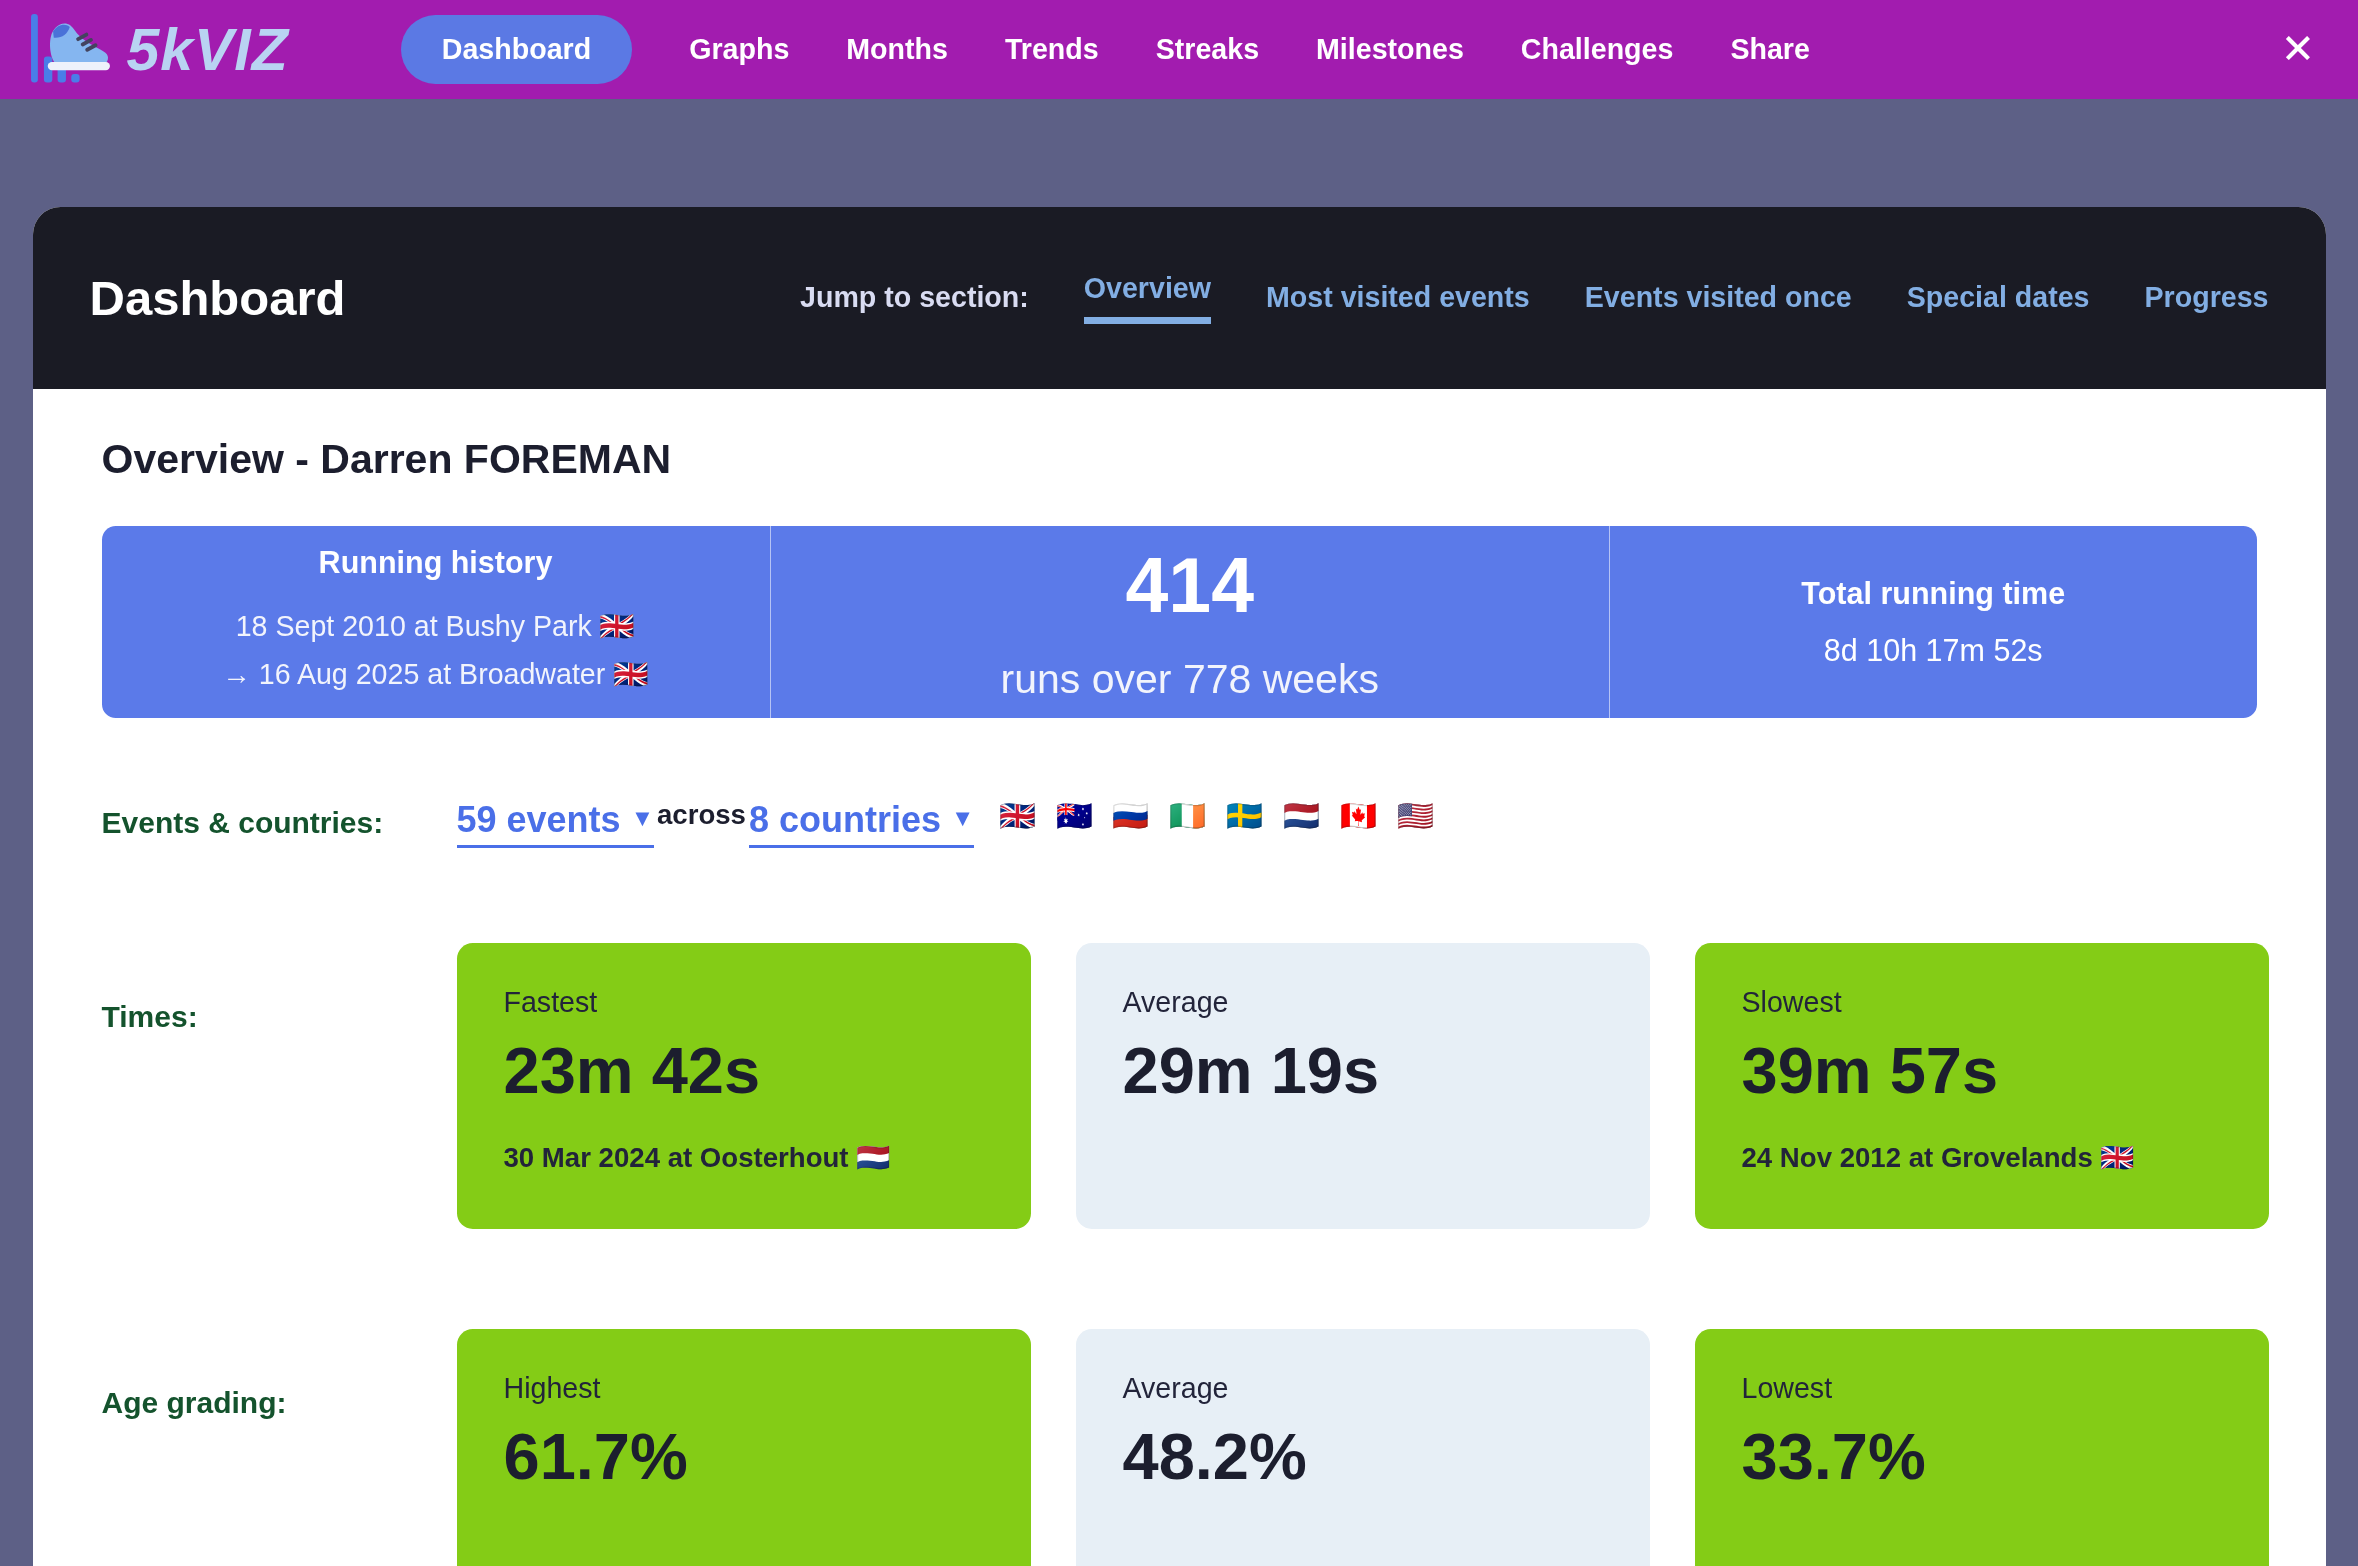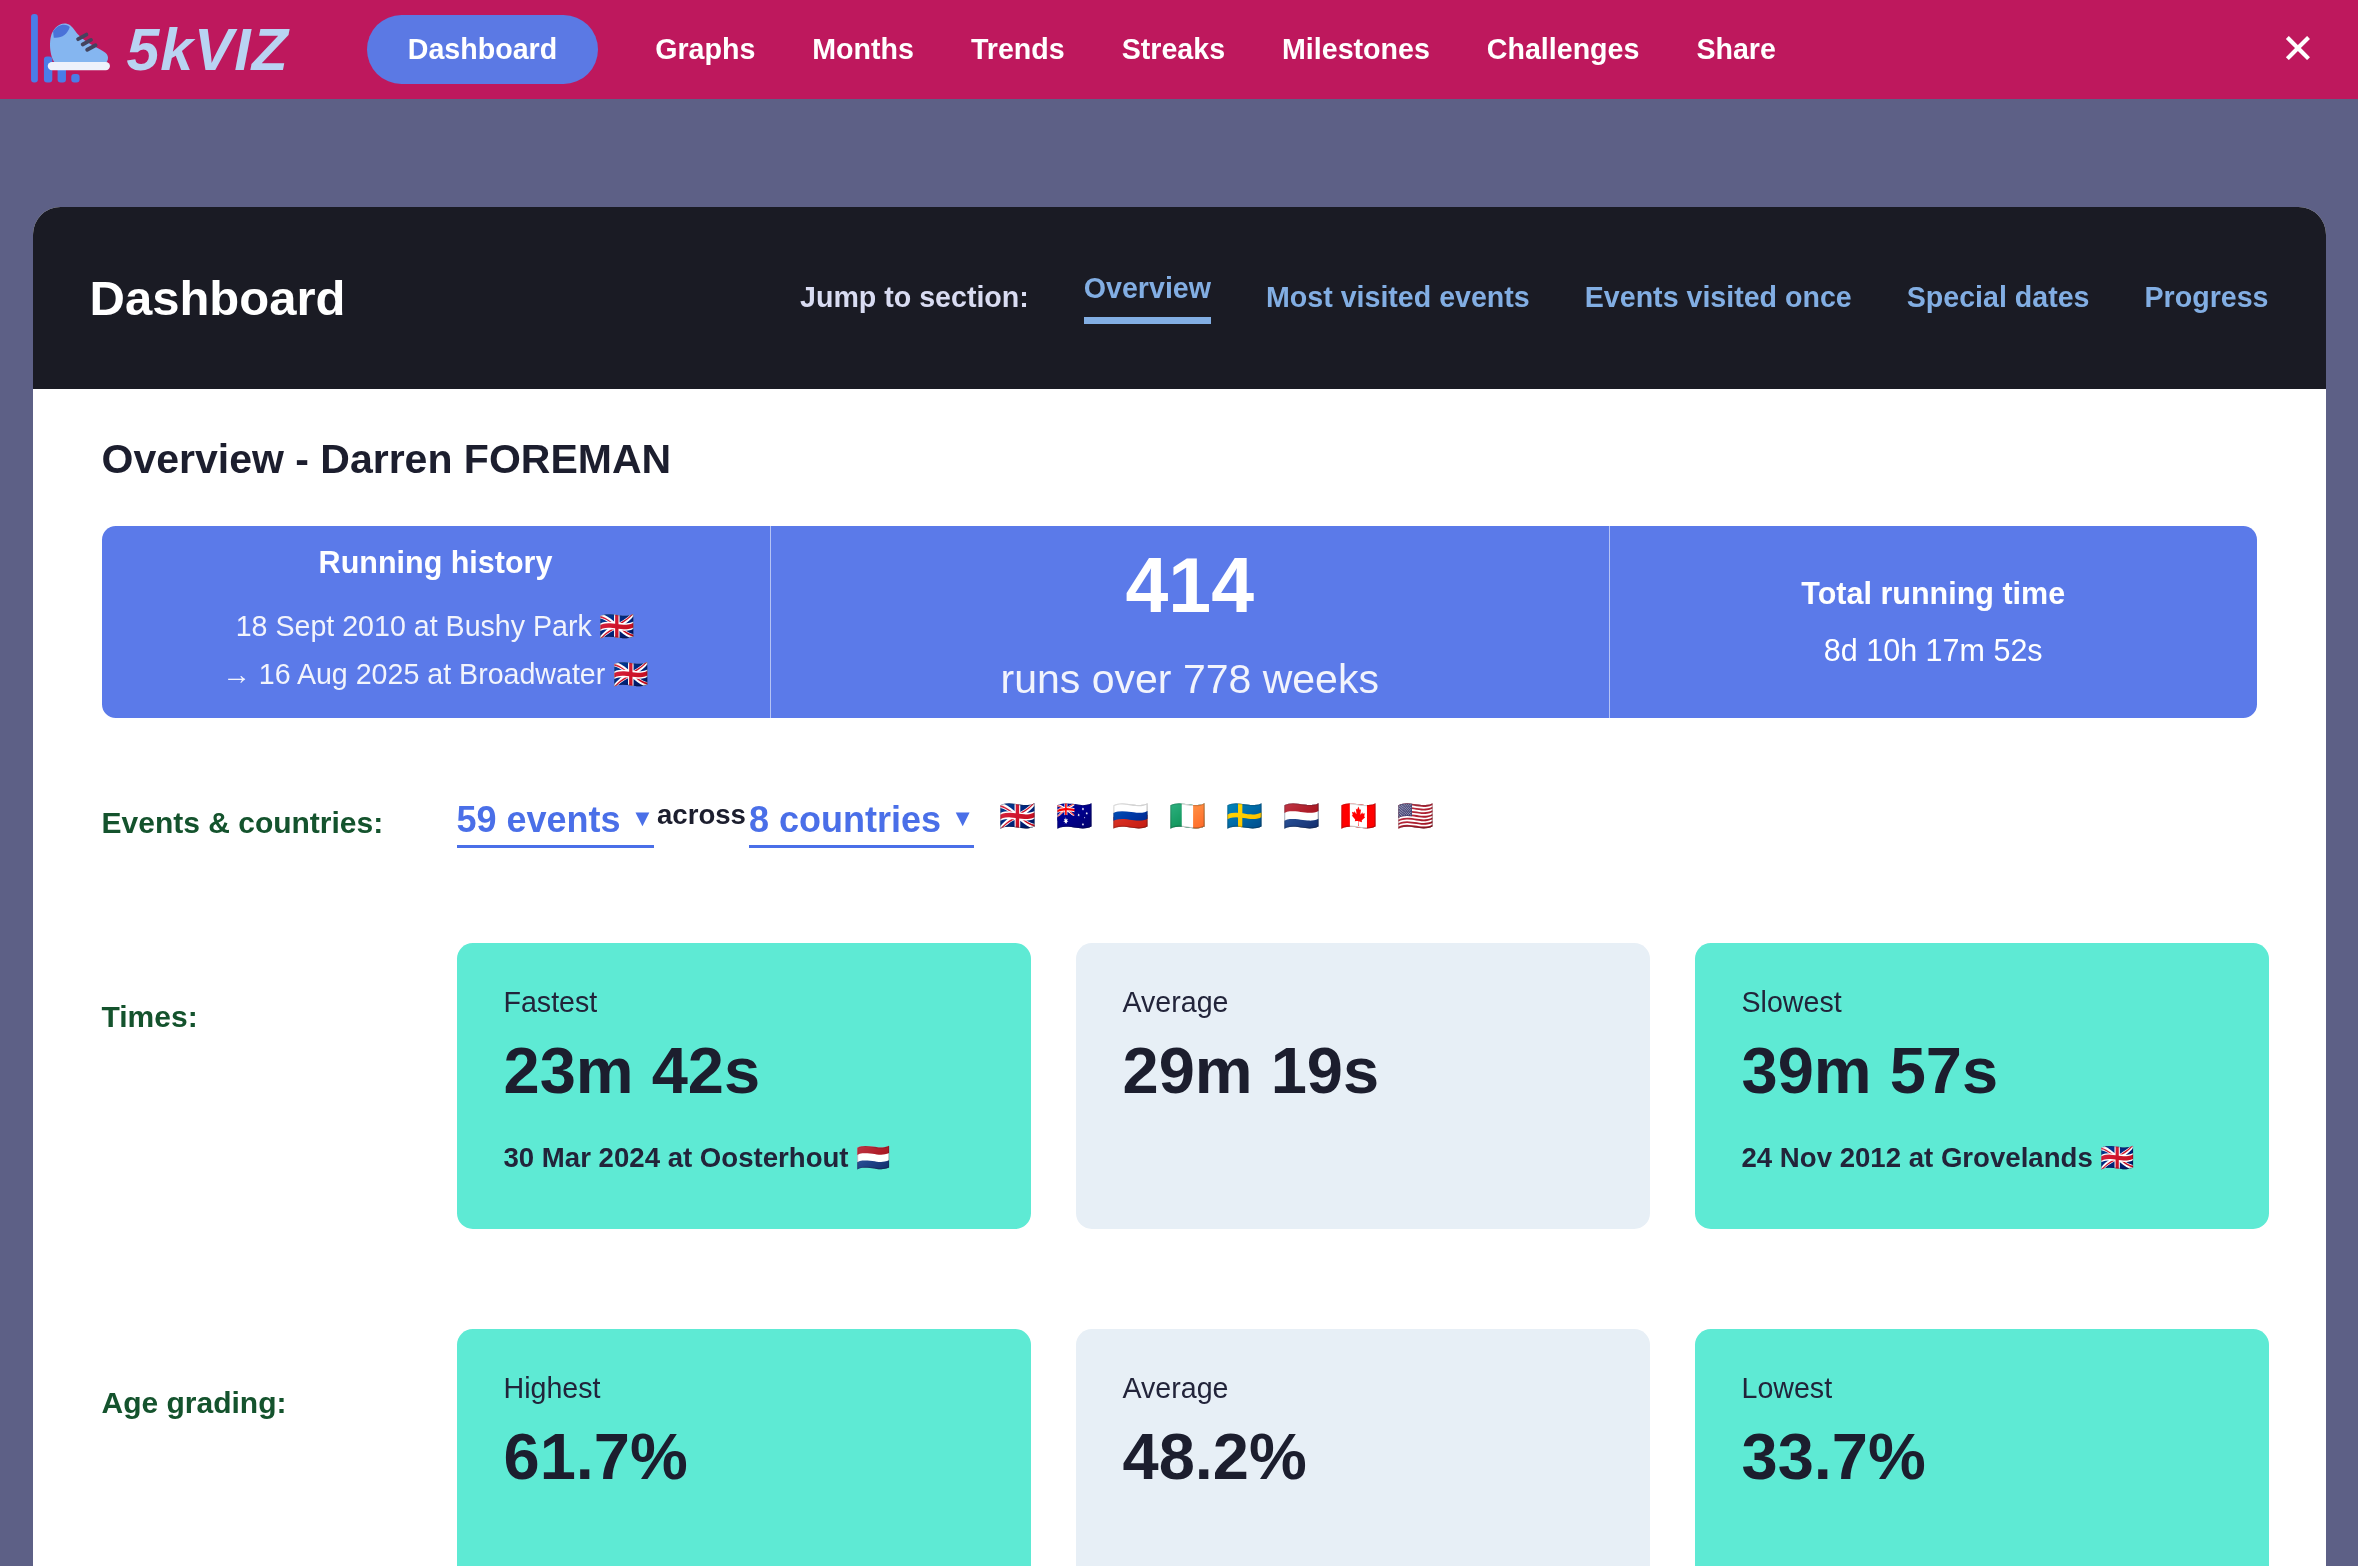--- a/index.html
+++ b/index.html
@@ -5,23 +5,24 @@
   * { margin:0; padding:0; box-sizing:border-box; }
   html,body { width:2358px; height:1566px; overflow:hidden; }
   body {
     font-family:"Liberation Sans","DejaVu Sans",sans-serif;
     background:#5d6086;
     color:#1c1e2e;
   }
 
   
   .navbar {
-    height:99px; background:#be185d;
+    height:99px; background:#a21caf;
     display:flex; align-items:center;
     padding:0 43px 0 27.6px;
+    gap:34px;
   }
   .brand { display:flex; align-items:center; gap:13.8px; }
   .brand-name {
     font-size:59px; font-weight:800; font-style:italic;
     color:#b9d3f2; letter-spacing:1px; padding-right:39px;
   }
   .nav-links { display:flex; align-items:center; gap:57px; margin-left:39px; }
   .nav-link {
     color:#ffffff; font-size:28.6px; font-weight:700;
     cursor:pointer; white-space:nowrap;
@@ -91,21 +92,21 @@
   .flags { font-size:29.6px; margin-left:21.7px; letter-spacing:5.9px; white-space:nowrap; }
 
   
   .stat-row { margin-top:95px; display:flex; align-items:flex-start; }
   .stat-row .row-label { padding-top:57px; }
   .stat-cards { display:flex; gap:45px; }
   .stat-card {
     width:574px; height:286px; border-radius:15.8px;
     padding:43px 47px;
   }
-  .stat-card.lavender { background:#5eead4; }
+  .stat-card.lavender { background:#84cc16; }
   .stat-card.blue { background:#e7eff6; }
   .stat-title { font-size:28.6px; font-weight:500; color:#22243a; }
   .stat-value { font-size:65px; font-weight:800; color:#1c1e2e; margin-top:13.8px; }
   .stat-date { font-size:27.6px; font-weight:600; color:#22243a; margin-top:33px; }
   .age-row { margin-top:100px; }
   .age-row .stat-card { height:296px; }
 </style>
 </head>
 <body>
 

